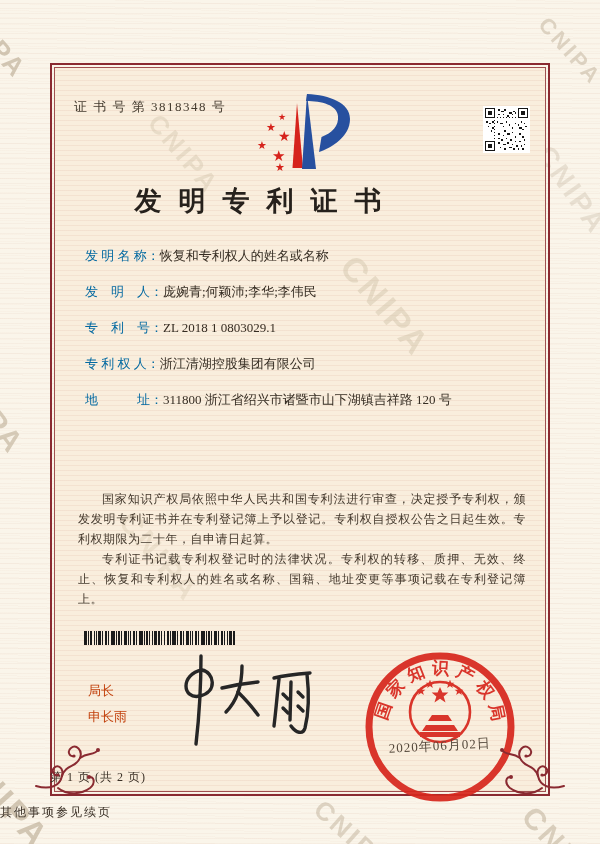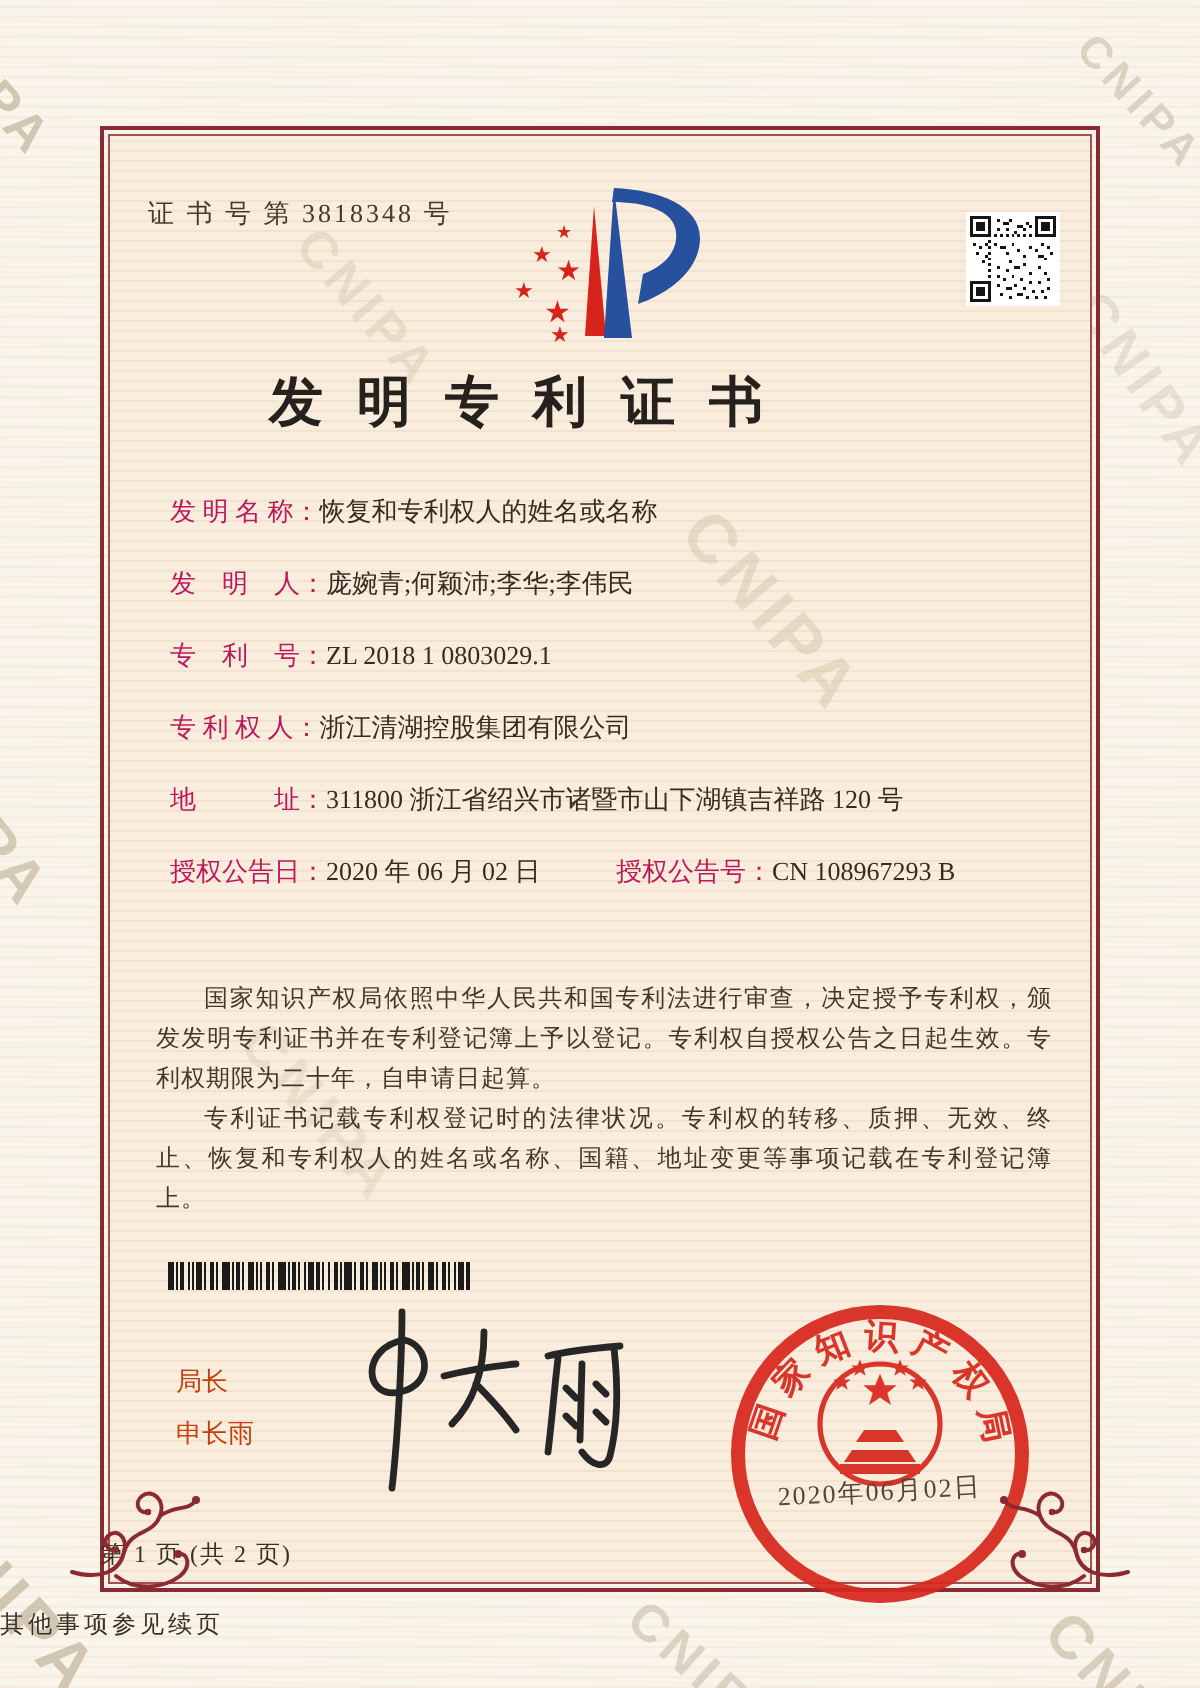--- a/index.html
+++ b/index.html
@@ -33,21 +33,21 @@
       #f9eedd;
   }
   .abs{position:absolute;z-index:3;}
   .cert-no{left:74px;top:98px;font-size:13px;letter-spacing:1.5px;color:#433a2e;}
   .logo{left:248px;top:88px;width:110px;height:92px;}
   .qr{left:483px;top:106px;width:47px;height:47px;background:#fff;padding:2px;box-sizing:border-box;}
   .title{left:50px;top:183px;width:416px;text-align:center;font-size:27px;font-weight:bold;
          letter-spacing:17px;text-indent:17px;color:#26211c;}
   .fields{left:85px;top:238px;width:445px;font-size:13px;color:#3a3026;}
   .field-row{height:36px;line-height:36px;white-space:nowrap;position:relative;}
-  .field-label{color:#be185d;}
+  .field-label{color:#0369a1;}
   .field-value{color:#352c22;}
   .field-right{position:absolute;left:223px;top:0;}
   .paras{left:78px;top:490px;width:448px;font-size:12px;line-height:20px;
          letter-spacing:0.5px;color:#43382c;text-align:justify;font-family:Liberation Mono, monospace;}
   .paras p{margin:0;text-indent:2em;}
   .barcode{left:84px;top:631px;width:154px;height:14px;}
   .director{left:88px;top:678px;font-family:"Liberation Sans","DejaVu Sans",sans-serif;
             font-size:13px;color:#c2410c;line-height:26px;}
   .sign{left:158px;top:648px;width:165px;height:100px;}
   .seal{left:359px;top:646px;width:162px;height:162px;opacity:0.93;}
@@ -195,24 +195,20 @@
   </div>
   <div class="field-row">
     <span class="field-label">专　利　号：</span><span class="field-value">ZL 2018 1 0803029.1</span>
   </div>
   <div class="field-row">
     <span class="field-label">专 利 权 人：</span><span class="field-value">浙江清湖控股集团有限公司</span>
   </div>
   <div class="field-row">
     <span class="field-label">地　　　址：</span><span class="field-value">311800 浙江省绍兴市诸暨市山下湖镇吉祥路 120 号</span>
   </div>
-  <div class="field-row">
-    <span class="field-label">授权公告日：</span><span class="field-value">2020 年 06 月 02 日</span>
-    <span class="field-right"><span class="field-label">授权公告号：</span><span class="field-value">CN 108967293 B</span></span>
-  </div>
 </div>
 
 <div class="abs paras">
   <p>国家知识产权局依照中华人民共和国专利法进行审查，决定授予专利权，颁发发明专利证书并在专利登记簿上予以登记。专利权自授权公告之日起生效。专利权期限为二十年，自申请日起算。</p>
   <p>专利证书记载专利权登记时的法律状况。专利权的转移、质押、无效、终止、恢复和专利权人的姓名或名称、国籍、地址变更等事项记载在专利登记簿上。</p>
 </div>
 
 <div class="abs barcode">
   <svg width="154" height="14" viewBox="0 0 154 14" shape-rendering="crispEdges">
     <g fill="#1b1b1b">

